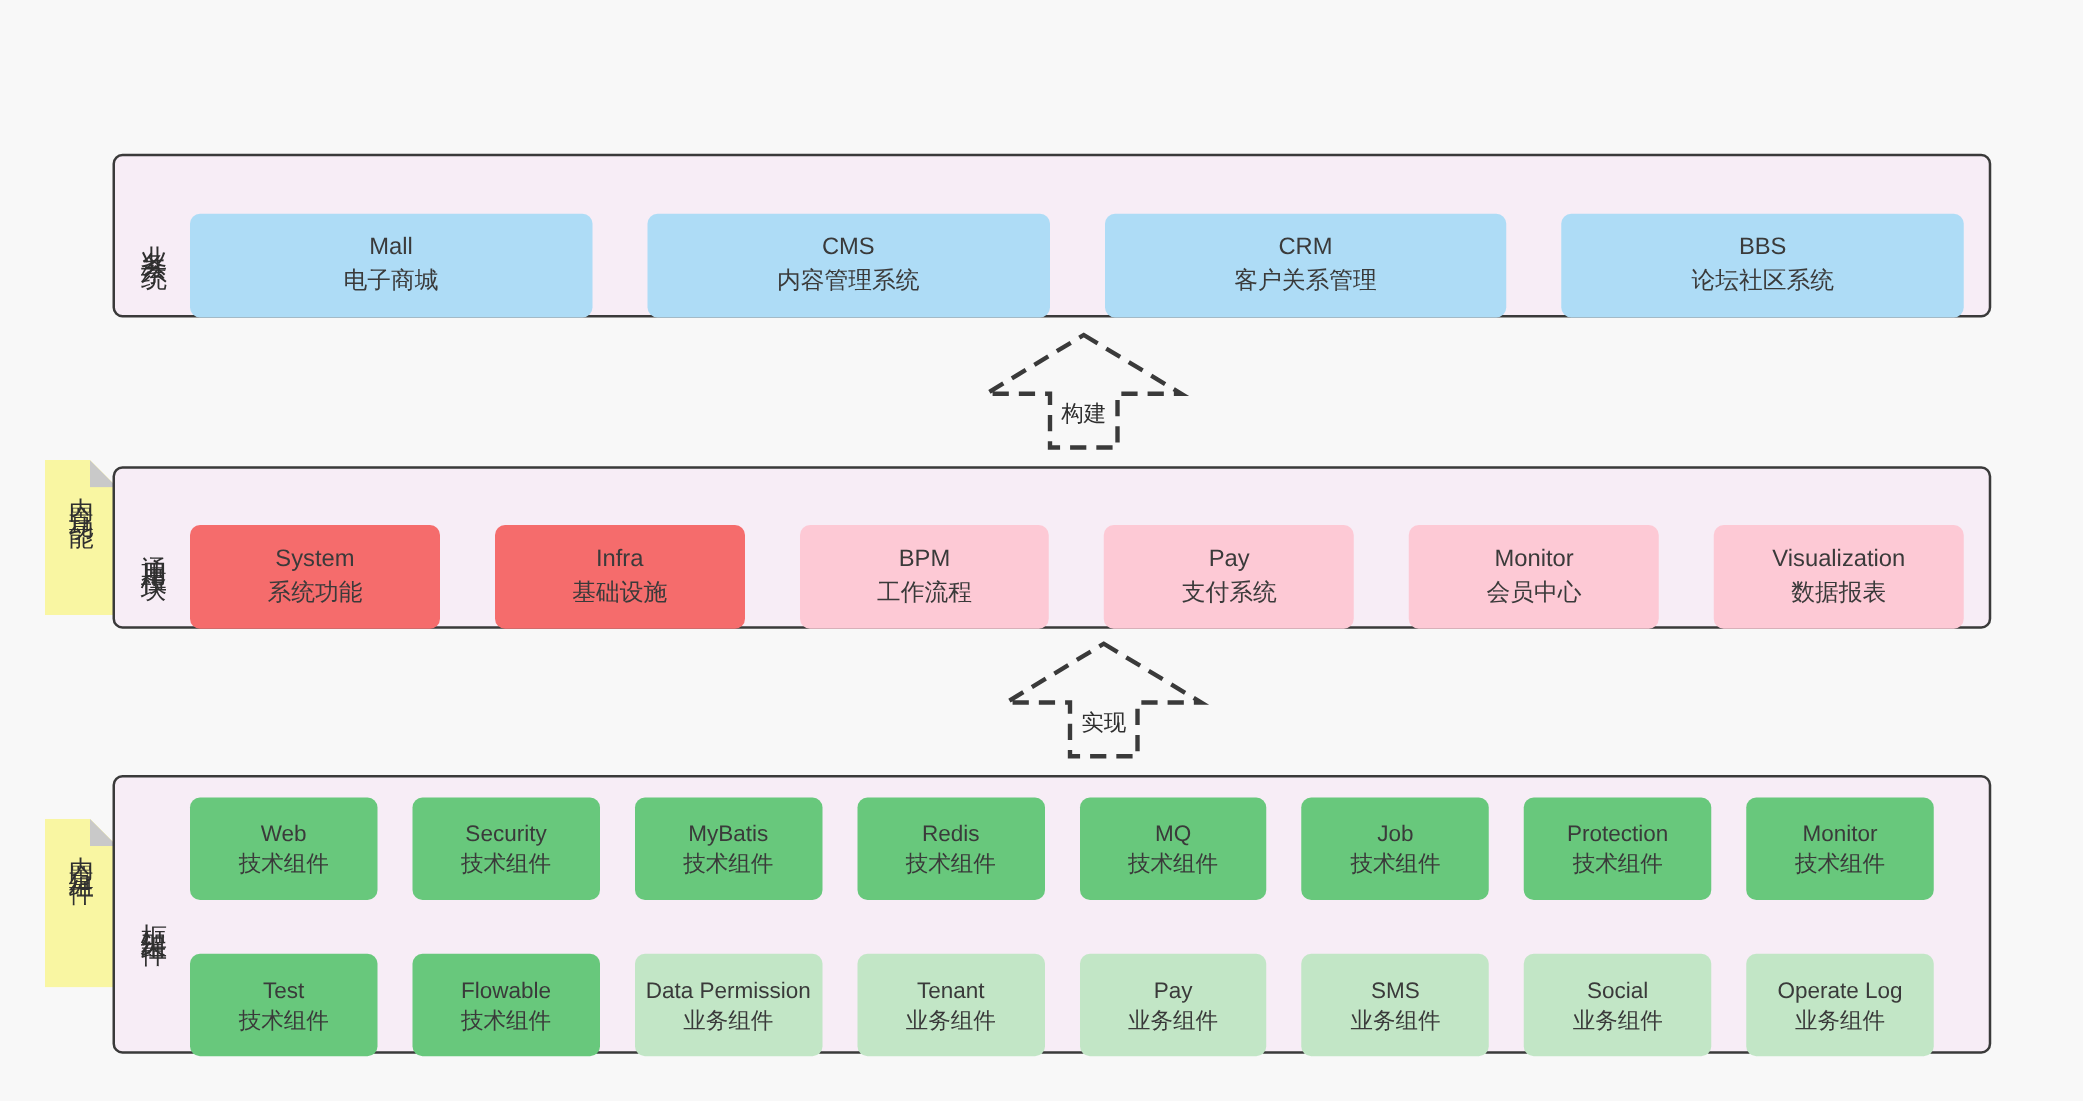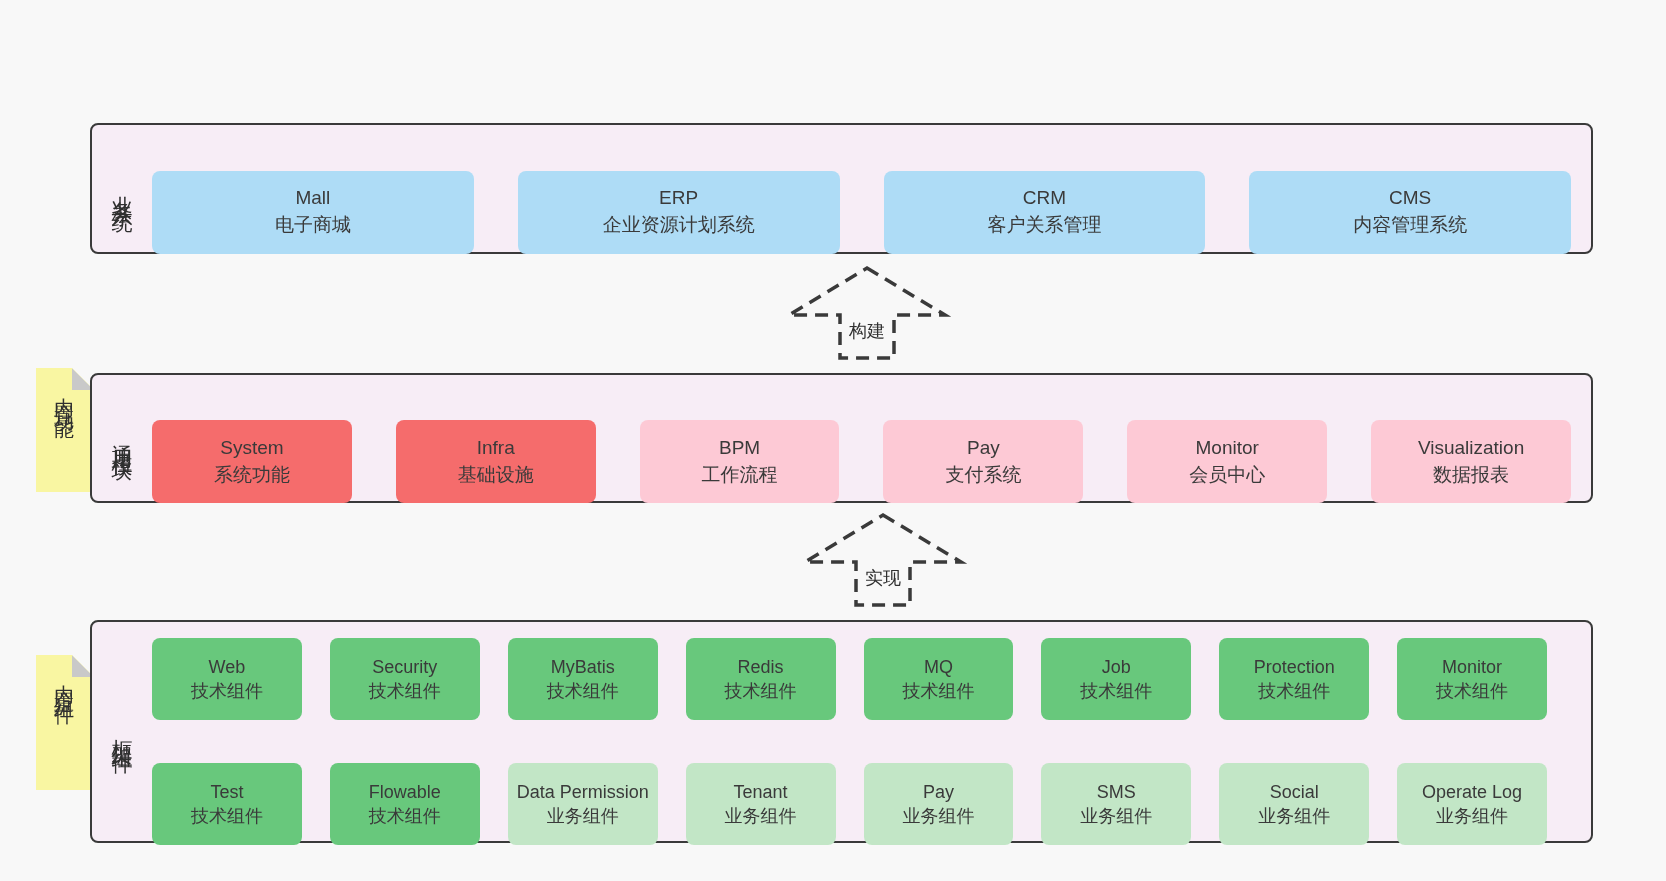--- a/index.html
+++ b/index.html
@@ -47,30 +47,30 @@
 <div class="stage">
 
   <div class="layer" style="top:123px;height:131px;">
     <div class="vlabel">业务系统</div>
     <div class="boxes">
       <div class="box blue">
         <div>Mall</div>
         <div>电子商城</div>
       </div>
       <div class="box blue">
-        <div>ERP</div>
-        <div>企业资源计划系统</div>
+        <div>CMS</div>
+        <div>内容管理系统</div>
       </div>
       <div class="box blue">
         <div>CRM</div>
         <div>客户关系管理</div>
       </div>
       <div class="box blue">
-        <div>CMS</div>
-        <div>内容管理系统</div>
+        <div>BBS</div>
+        <div>论坛社区系统</div>
       </div>
     </div>
   </div>
 
   <div class="arrow" style="left:782px;top:264px;">
     <svg viewBox="0 0 170 97">
       <path d="M85 4 L163 51 L112 51 L112 94 L58 94 L58 51 L7 51 Z" fill="none" stroke="#3a3a3a" stroke-width="3.5" stroke-dasharray="13 8"></path>
     </svg>
     <div class="arrow-label">构建</div>
   </div>

